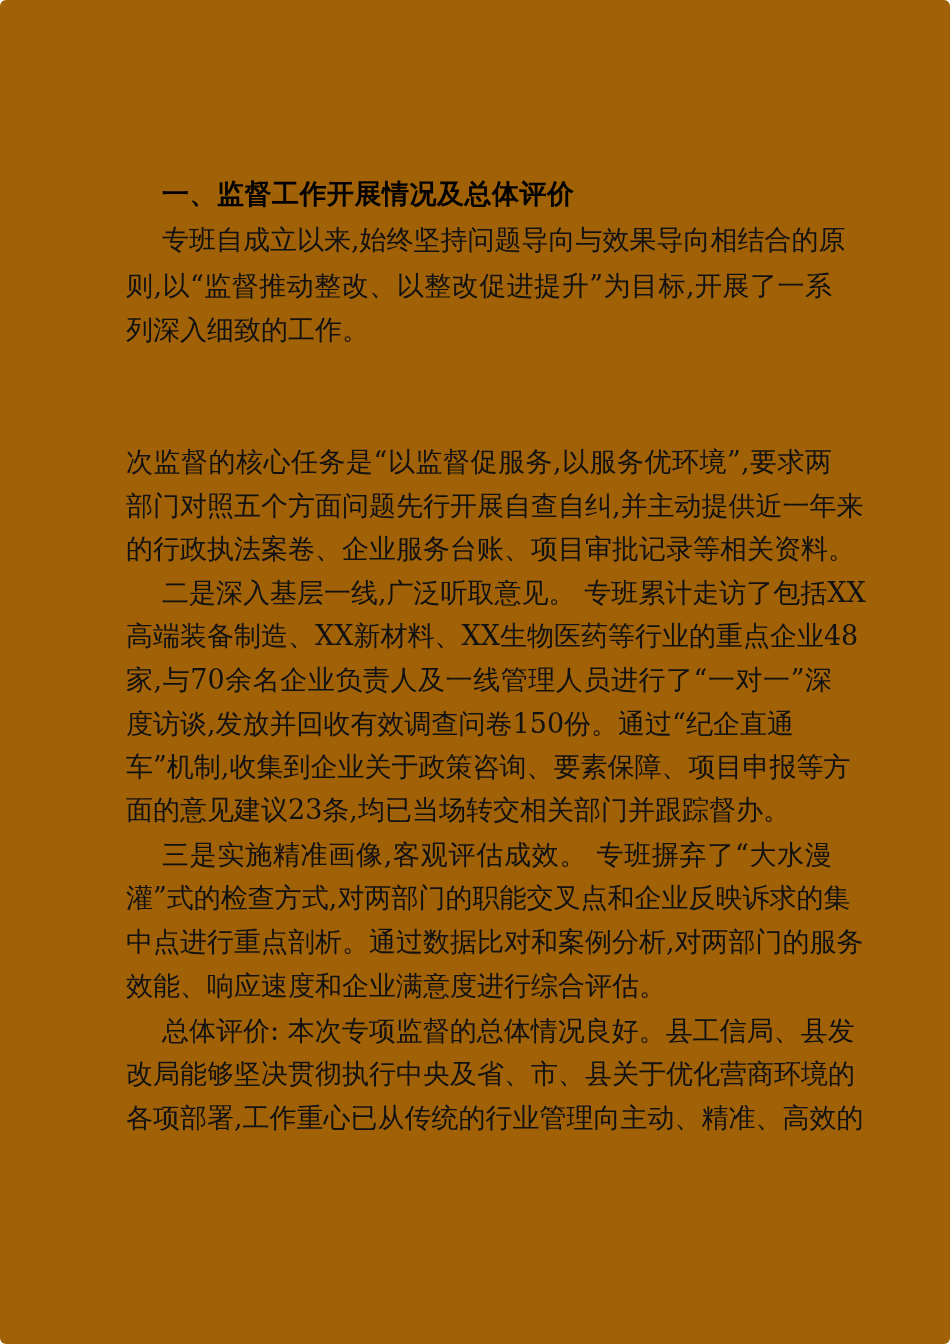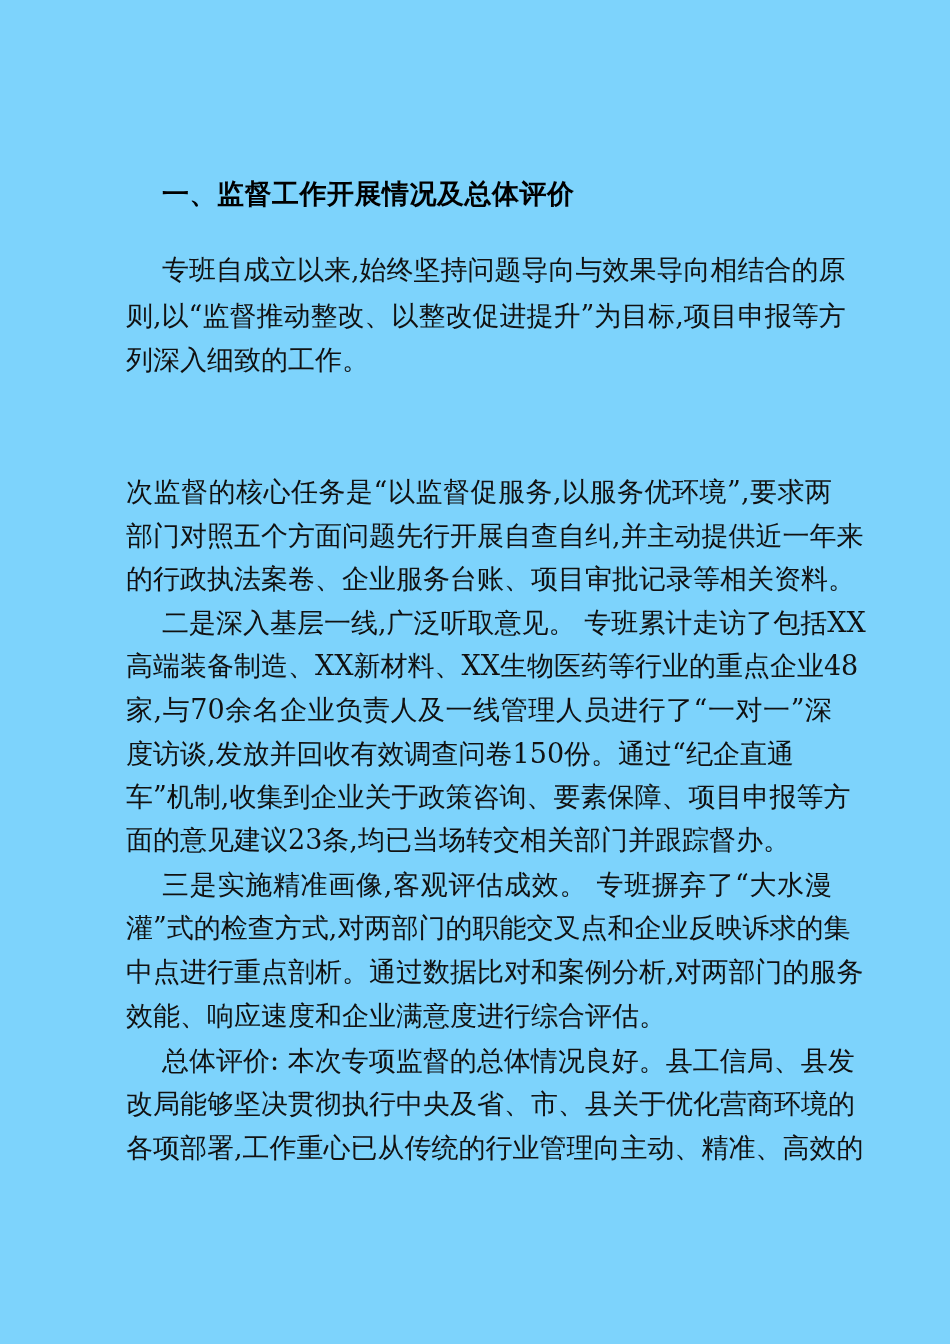--- a/index.html
+++ b/index.html
@@ -1,30 +1,29 @@
 <!DOCTYPE html>
 <html><head>
 <meta charset="utf-8">
 <style>
   html, body { margin: 0; padding: 0; background: #ffffff; }
   body { width: 950px; height: 1344px; position: relative; overflow: hidden; }
-  .page { position: absolute; left: 0; top: 0; width: 950px; height: 1344px; background: #7dd3fc; }
+  .page { position: absolute; left: 0; top: 0; width: 950px; height: 1344px; background: #a16207; border-radius: 6px; }
   .line {
     position: absolute;
     left: 126px;
     width: 706px;
     height: 36px;
     line-height: 36px;
     font-family: "DejaVu Serif", "Liberation Serif", serif;
     font-size: 27px;
     color: #111;
     white-space: nowrap;
     text-align: justify;
     text-align-last: justify;
-    margin-top: 30px;
   }
   .line.indent { left: 162px; width: 670px; }
   .line.last { text-align-last: left; }
   .heading {
     position: absolute;
     left: 162px;
     top: 176px;
     height: 36px;
     line-height: 36px;
     font-family: "DejaVu Sans", "Liberation Sans", sans-serif;
@@ -35,21 +34,21 @@
     letter-spacing: 0.5px;
   }
 </style>
 </head>
 <body>
 
 <div class="page">
   <div class="heading">一、监督工作开展情况及总体评价</div>
 
   <div class="line indent" style="top:222px">专班自成立以来,始终坚持问题导向与效果导向相结合的原</div>
-  <div class="line" style="top:268px">则,以“监督推动整改、以整改促进提升”为目标,项目申报等方</div>
+  <div class="line" style="top:268px">则,以“监督推动整改、以整改促进提升”为目标,开展了一系</div>
   <div class="line last" style="top:312px">列深入细致的工作。</div>
 
   <div class="line" style="top:488px">部门对照五个方面问题先行开展自查自纠,并主动提供近一年来</div>
   <div class="line" style="top:444px">次监督的核心任务是“以监督促服务,以服务优环境”,要求两</div>
   <div class="line last" style="top:531px">的行政执法案卷、企业服务台账、项目审批记录等相关资料。</div>
 
   <div class="line indent" style="top:575px">二是深入基层一线,广泛听取意见。 专班累计走访了包括XX</div>
   <div class="line" style="top:618px">高端装备制造、XX新材料、XX生物医药等行业的重点企业48</div>
   <div class="line" style="top:662px">家,与70余名企业负责人及一线管理人员进行了“一对一”深</div>
   <div class="line last" style="top:706px">度访谈,发放并回收有效调查问卷150份。通过“纪企直通</div>

